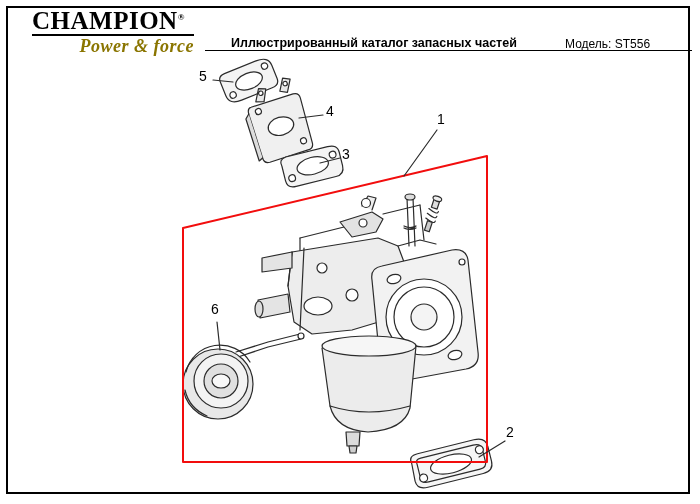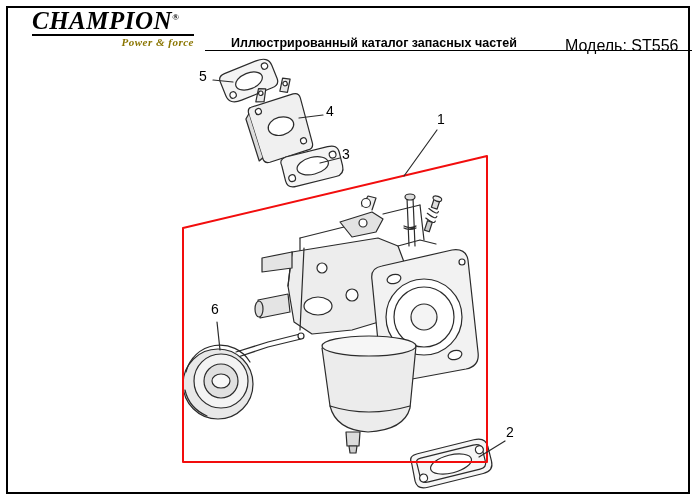--- a/index.html
+++ b/index.html
@@ -4,31 +4,31 @@
 <style>
   html,body{margin:0;padding:0;background:#fff;}
   .page{
     position:relative;width:700px;height:504px;background:#ffffff;
     font-family:"Liberation Sans",sans-serif;overflow:hidden;color:#000;
   }
   .frame{position:absolute;left:6px;top:6px;width:684px;height:488px;border:2px solid #000;box-sizing:border-box;}
   
   .logo{position:absolute;left:32px;top:8px;width:162px;}
   .logo-text{
-    font-family:"Liberation Serif",serif;font-style:italic;font-weight:bold;
+    font-family:"Liberation Serif",serif;font-weight:bold;
     font-size:25px;line-height:1.0;letter-spacing:.5px;white-space:nowrap;
   }
   .logo-reg{font-size:9px;vertical-align:super;font-weight:bold;}
   .logo-rule{height:2px;background:#000;margin-top:1px;}
   .logo-tagline{
     font-family:"Liberation Serif",serif;font-style:italic;font-weight:bold;
-    font-size:11px;color:#8a7500;text-align:right;margin-top:0px;letter-spacing:.5px;
+    font-size:18px;color:#8a7500;text-align:right;margin-top:0px;letter-spacing:.5px;
   }
   .header-title{position:absolute;left:231px;top:36px;font-size:12.5px;font-weight:bold;}
-  .header-model{position:absolute;left:565px;top:37px;font-size:16px;}
+  .header-model{position:absolute;left:565px;top:37px;font-size:12px;}
   .header-rule{position:absolute;left:205px;top:50px;width:487px;height:1px;background:#000;}
   
   .diagram-svg{position:absolute;left:0;top:0;width:700px;height:504px;}
   .callout{
     position:absolute;font-size:14px;color:#000;line-height:1;
     font-family:"Liberation Sans",sans-serif;
   }
   .c1{left:437px;top:112px;}
   .c2{left:506px;top:425px;}
   .c3{left:342px;top:147px;}

